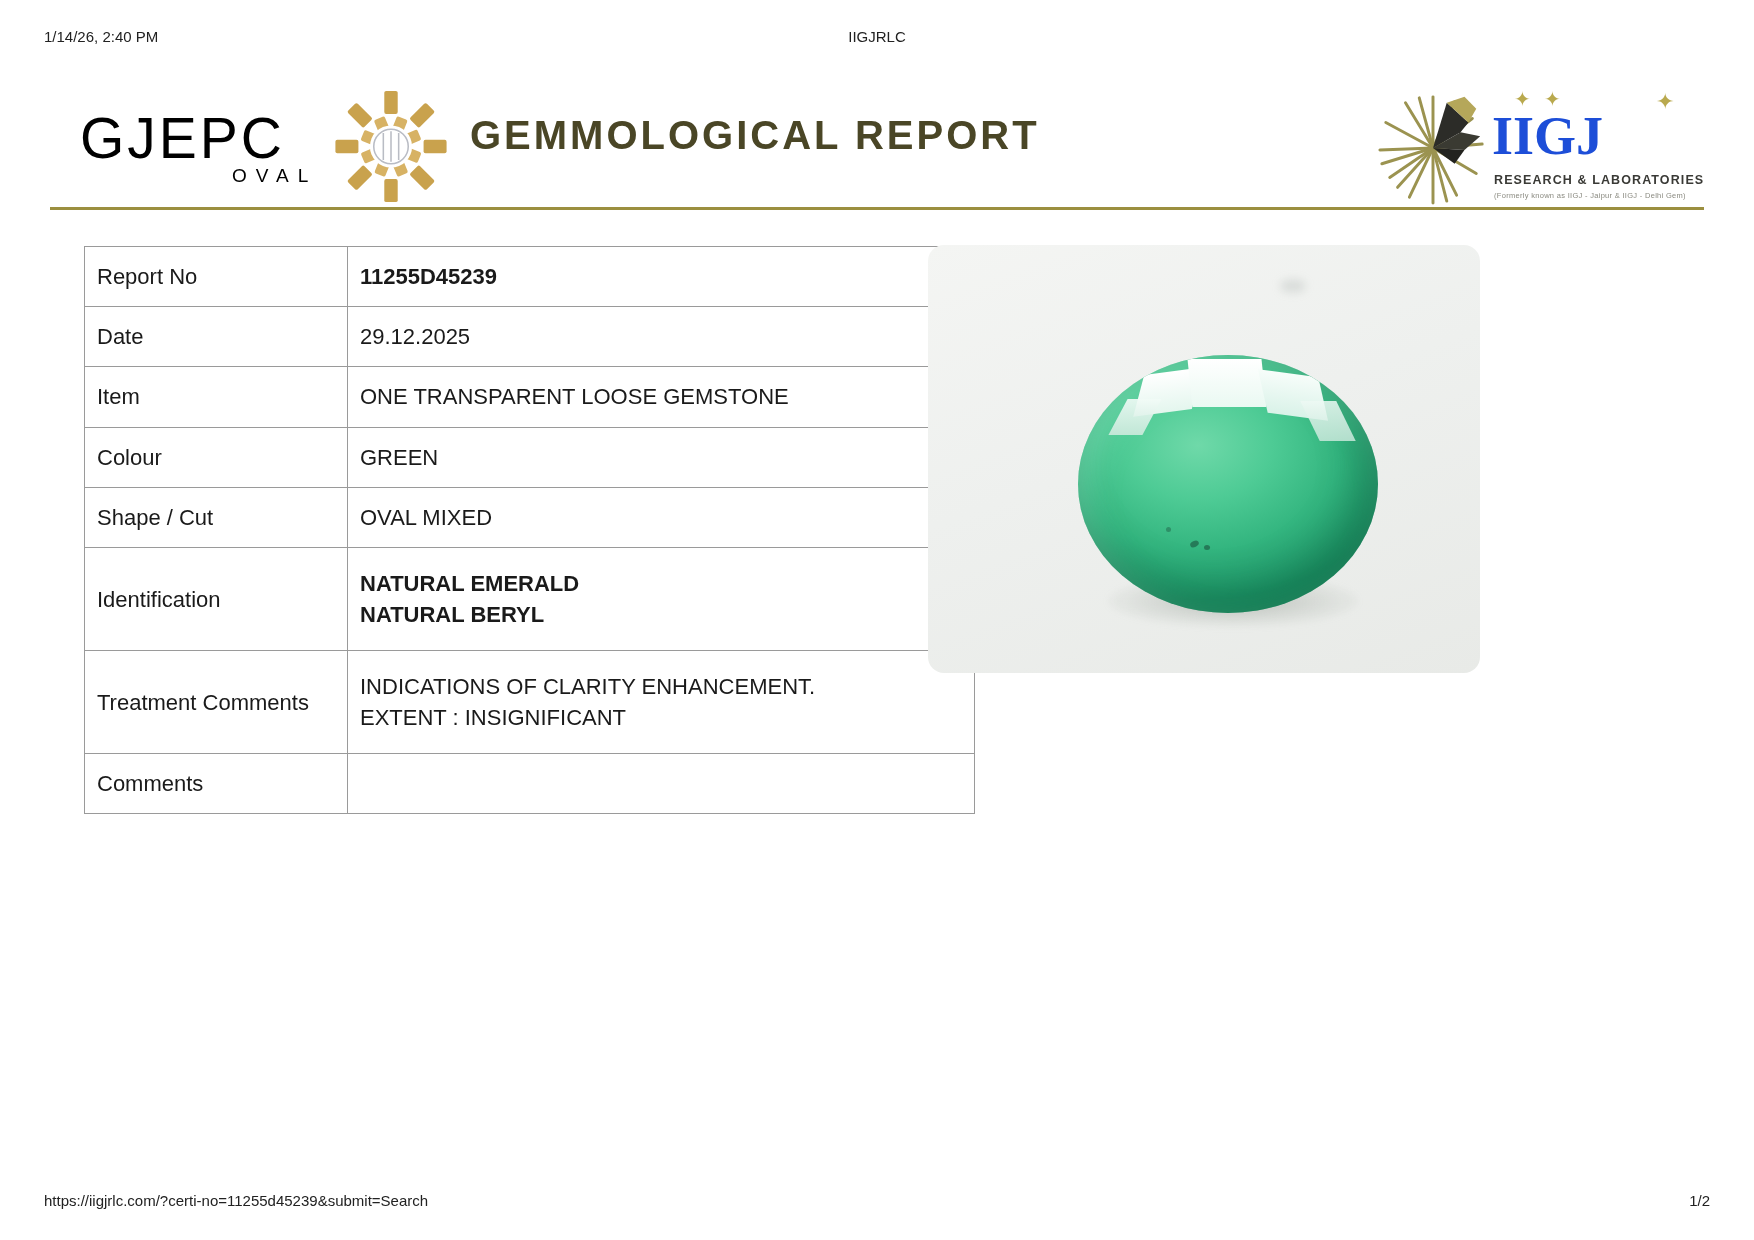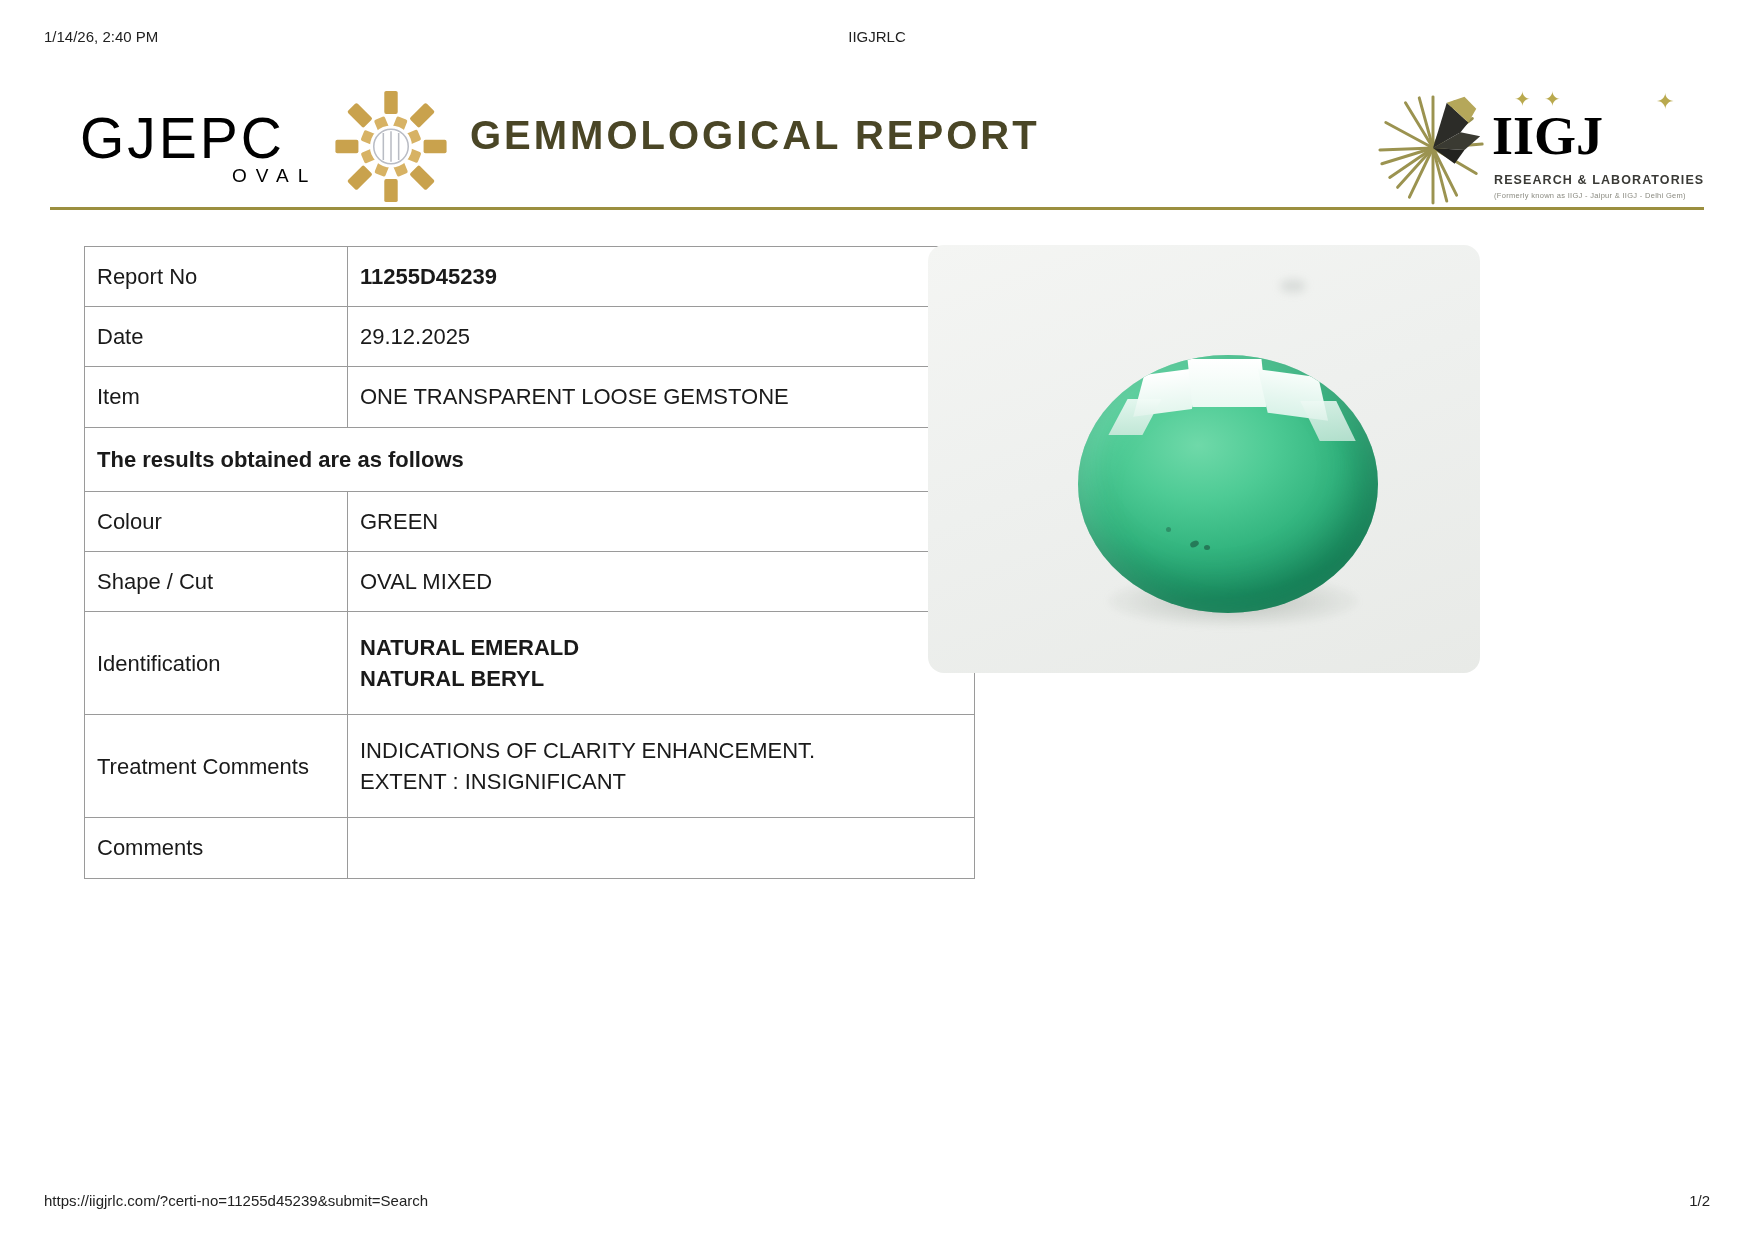--- a/index.html
+++ b/index.html
@@ -114,21 +114,21 @@
   }
   .iigj-wordmark {
     position: absolute;
     left: 118px;
     top: 26px;
     width: 200px;
     height: 60px;
     font-size: 54px;
     font-weight: bold;
     font-family: "Liberation Serif", serif;
-    color: #000000;
+    color: #1d4ed8;
     letter-spacing: 0px;
     line-height: 58px;
   }
   .iigj-sub {
     position: absolute;
     left: 120px;
     top: 92px;
     font-size: 12.5px;
     letter-spacing: 1.1px;
     font-weight: bold;
@@ -394,23 +394,20 @@
       <td class="value bold">11255D45239</td>
     </tr>
     <tr>
       <td class="label">Date</td>
       <td class="value">29.12.2025</td>
     </tr>
     <tr>
       <td class="label">Item</td>
       <td class="value">ONE TRANSPARENT LOOSE GEMSTONE</td>
     </tr>
-    <tr class="section">
-      <td colspan="2">The results obtained are as follows</td>
-    </tr>
     <tr>
       <td class="label">Colour</td>
       <td class="value">
         <span class="val-line">GREEN</span>
       </td>
     </tr>
     <tr>
       <td class="label">Shape / Cut</td>
       <td class="value">
         <span class="val-line">OVAL MIXED</span>

